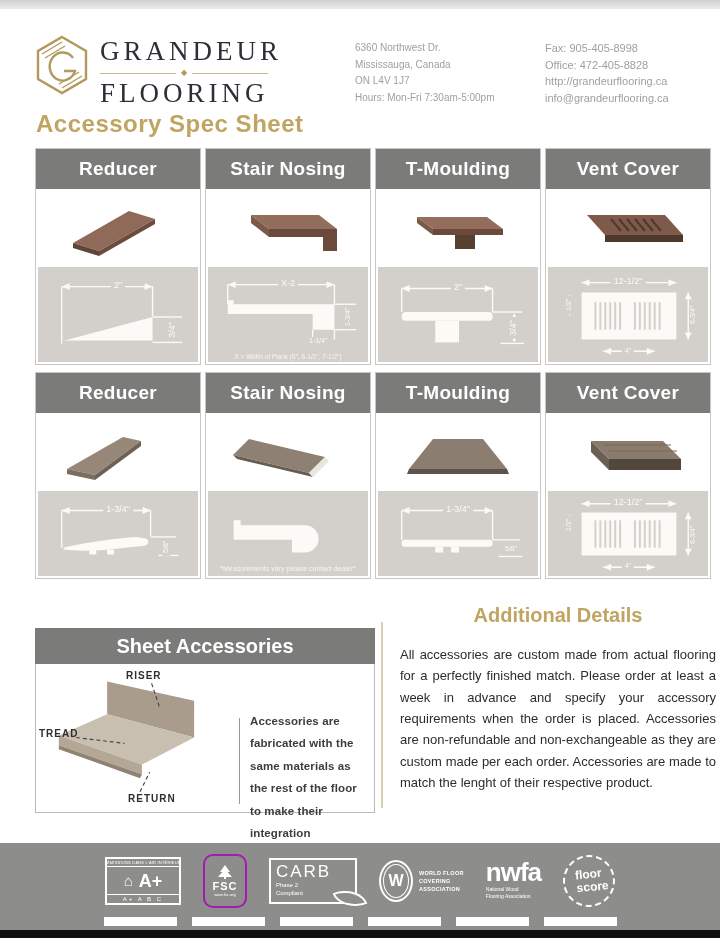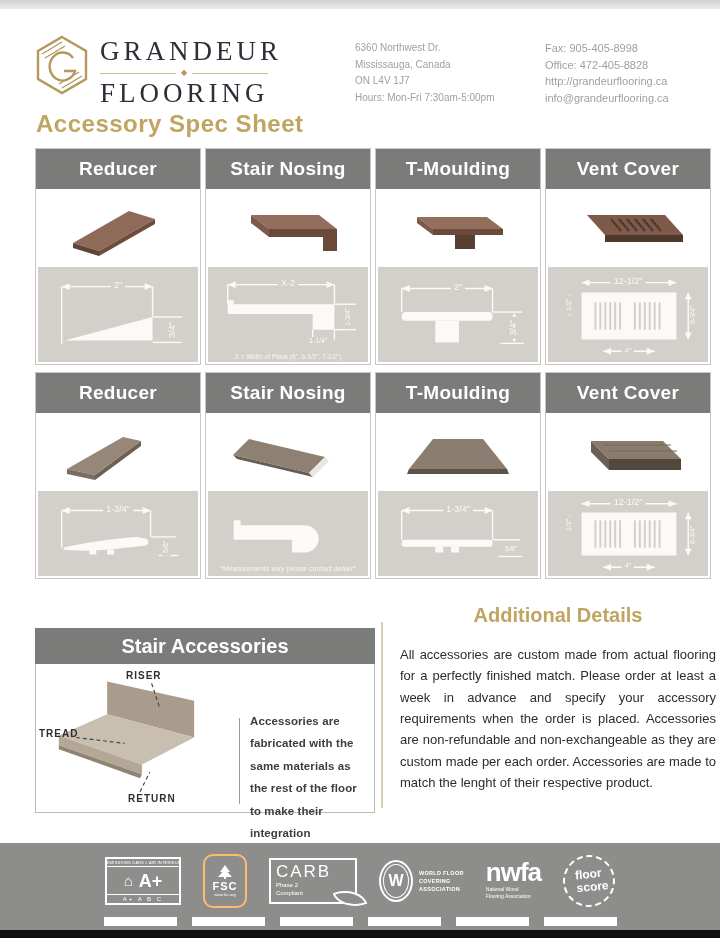--- a/index.html
+++ b/index.html
@@ -73,21 +73,21 @@
 
   .badge{color:#ffffff;}
   .aplus{width:76px;height:48px;border:2px solid #fff;display:flex;flex-direction:column;box-sizing:border-box;}
   .ap-top{font-size:4px;border-bottom:1px solid #fff;text-align:center;padding:1px 0;
         letter-spacing:0.2px;white-space:nowrap;overflow:hidden;}
   .ap-main{flex:1;display:flex;align-items:center;justify-content:center;gap:6px;}
   .house-glyph{font-size:15px;line-height:1;}
   .ap-grade{font-size:18px;font-weight:bold;line-height:1;}
   .ap-scale{font-size:6px;border-top:1px solid #fff;text-align:center;letter-spacing:2px;padding:1px 0;}
 
-  .fsc{width:44px;height:54px;border:2px solid #fdba74;border-radius:10px;display:flex;flex-direction:column;
+  .fsc{width:44px;height:54px;border:2px solid #a21caf;border-radius:10px;display:flex;flex-direction:column;
         align-items:center;justify-content:center;box-sizing:border-box;}
   .fsc-label{font-size:11px;font-weight:bold;letter-spacing:1px;margin-top:1px;}
   .fsc-url{font-size:4px;}
 
   .carb{position:relative;width:88px;height:46px;border:2px solid #fff;box-sizing:border-box;padding:3px 5px;}
   .carb-label{font-size:17px;font-weight:normal;letter-spacing:2px;line-height:1;}
   .carb-sub{font-size:6px;line-height:1.3;margin-top:2px;}
   .carb-leaf{position:absolute;right:-10px;bottom:-7px;width:26px;height:17px;background:#8d8d8b;
         border:2px solid #fff;border-radius:0 100% 0 100%;transform:rotate(-18deg);}
 
@@ -401,21 +401,21 @@
         </svg>
         <span class="dim ctr" style="top:7px">12-1/2"</span>
         <span class="dim rot sm" style="left:133px;top:40px">6-3/4"</span>
         <span class="dim rot sm" style="left:12px;top:30px">1/2"</span>
         <span class="dim sm ctr" style="top:71px">4"</span>
       </div>
     </div>
   </div>
 
   <div class="stair-panel">
-    <div class="stair-head">Stair Accessories</div>
+    <div class="stair-head">Sheet Accessories</div>
     <div class="stair-body">
       <svg class="stairimg" viewBox="0 0 200 150">
         <polygon points="66,16 156,36 156,74 66,50" fill="#a99c8c"></polygon>
         <polygon points="16,72 66,50 156,74 102,102" fill="#c9bfb1"></polygon>
         <polygon points="16,72 102,102 102,112 16,82" fill="#b4a795"></polygon>
         <polygon points="16,82 102,112 100,116 16,86" fill="#8f8374"></polygon>
         <line x1="112" y1="18" x2="120" y2="42" stroke="#444" stroke-width="1.2" stroke-dasharray="4,3"></line>
         <line x1="34" y1="74" x2="84" y2="80" stroke="#444" stroke-width="1.2" stroke-dasharray="4,3"></line>
         <line x1="100" y1="130" x2="110" y2="110" stroke="#444" stroke-width="1.2" stroke-dasharray="4,3"></line>
       </svg>

